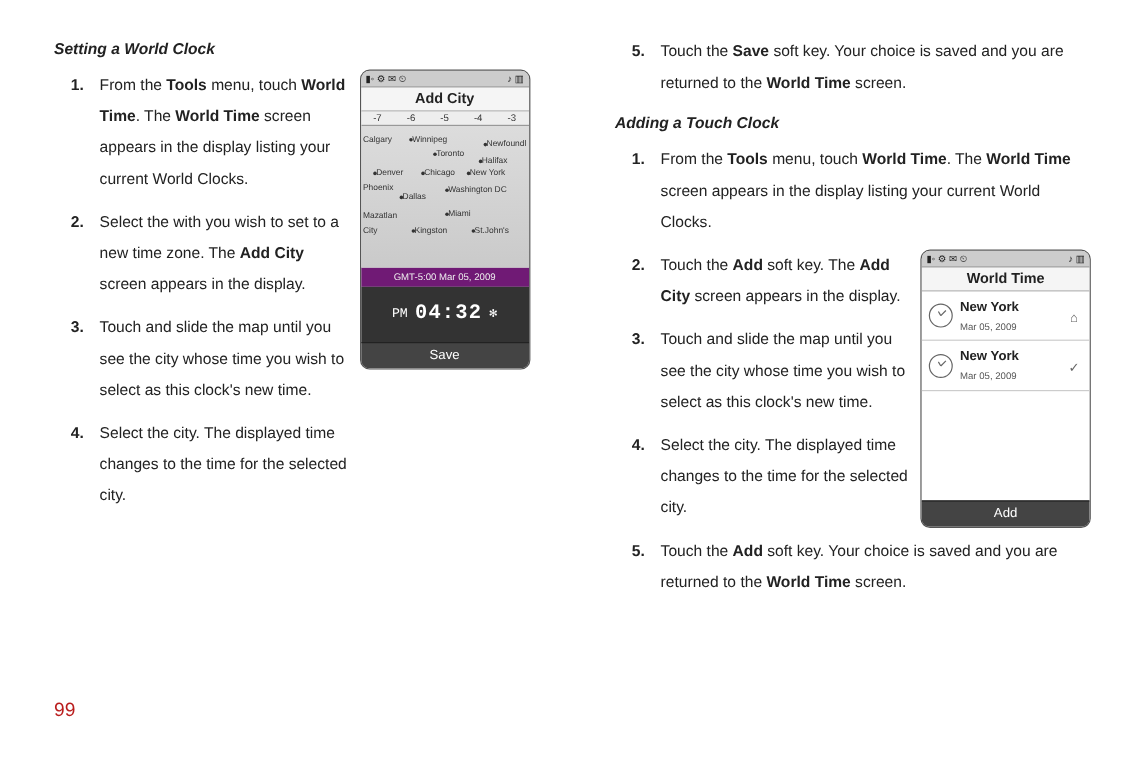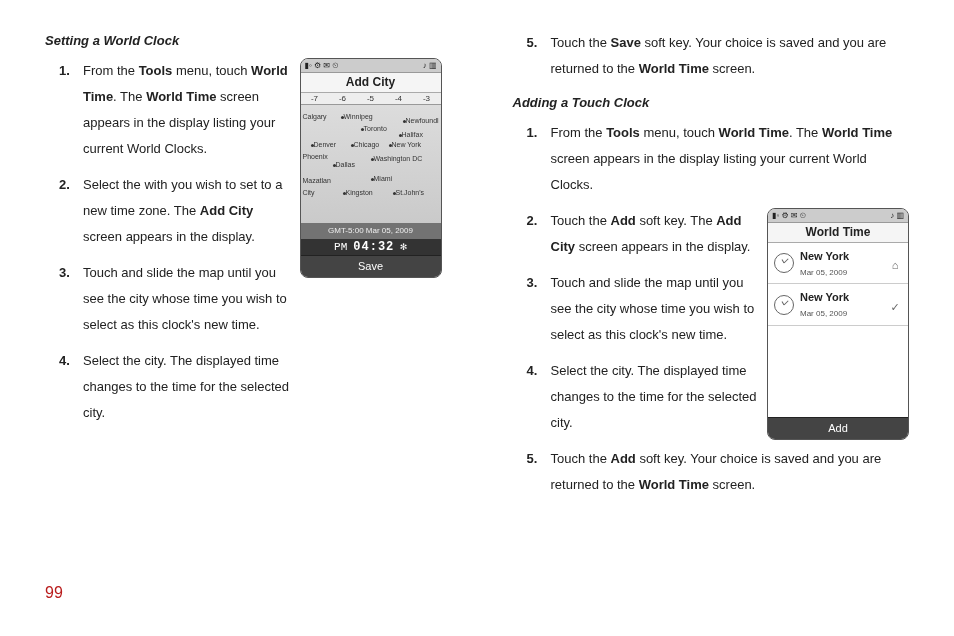--- a/index.html
+++ b/index.html
@@ -109,40 +109,40 @@
     }
     .map-dot {
       display: inline-block;
       width: 3px; height: 3px;
       background: #333;
       border-radius: 50%;
       vertical-align: middle;
     }
     .phone-tz {
       height: 16px;
-      background: #737373;
+      background: #701a75;
       color: #eee;
       font-size: 8px;
       display: flex;
       align-items: center;
       justify-content: center;
     }
     .phone-time {
-      height: 16px;
+      height: 46px;
       background: #333;
       color: #fff;
       display: flex;
       align-items: center;
       justify-content: center;
       font-family: 'Courier New', monospace;
       font-size: 11px;
       gap: 6px;
     }
     .time-digits {
-      font-size: 12px;
+      font-size: 17px;
       font-weight: bold;
       letter-spacing: 1px;
     }
     .phone-softkey {
       height: 22px;
       background: #444;
       color: #fff;
       display: flex;
       align-items: center;
       justify-content: center;

